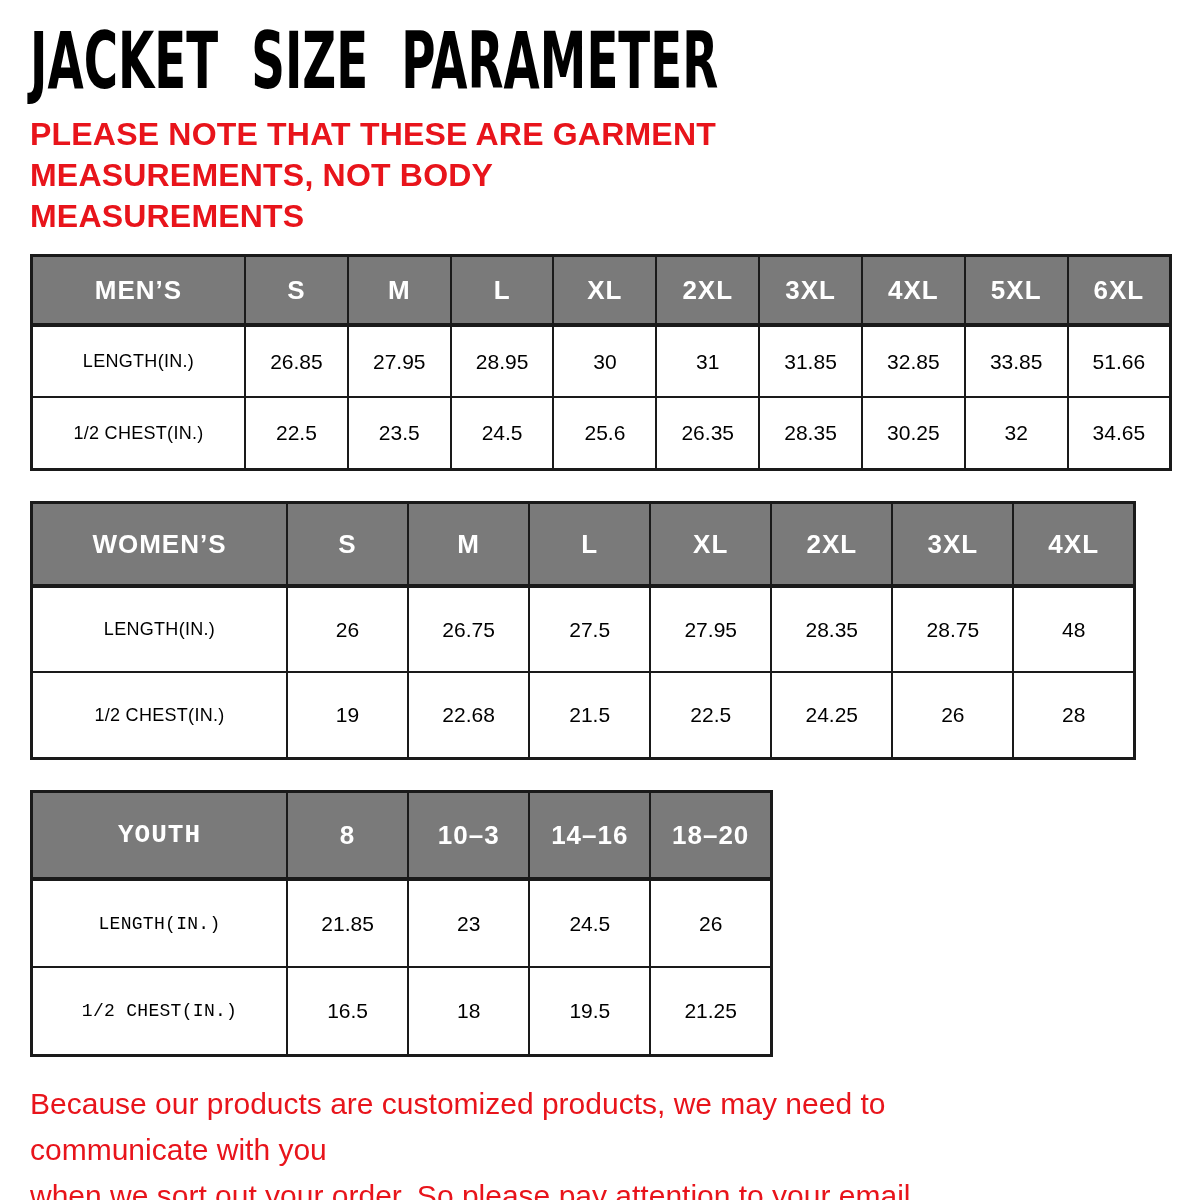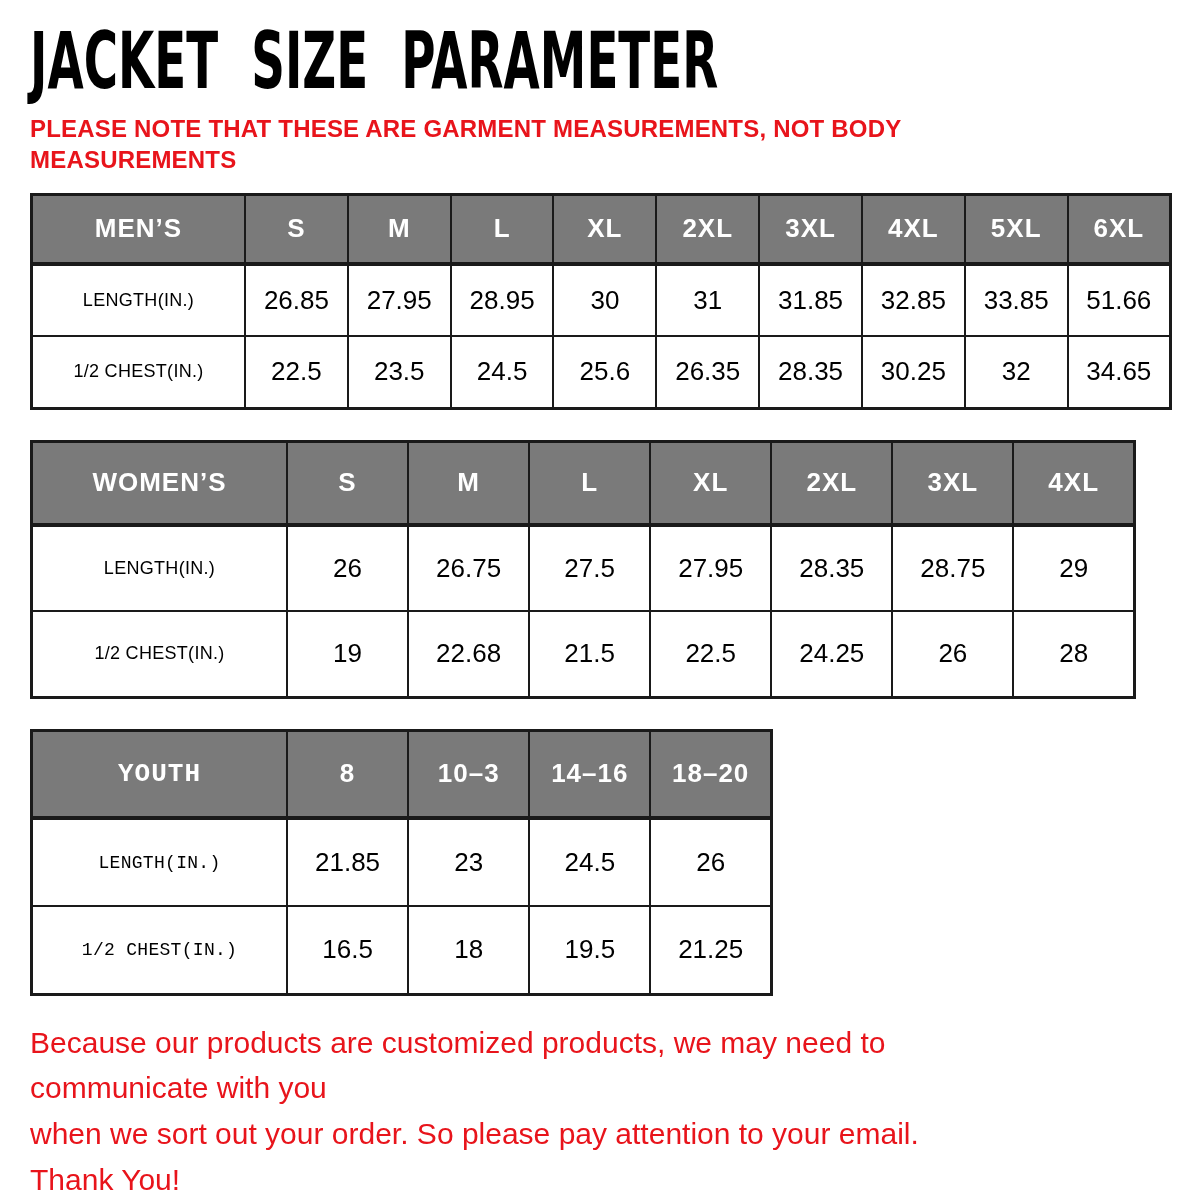--- a/index.html
+++ b/index.html
@@ -26,21 +26,21 @@
     line-height: 0.95;
     letter-spacing: 0px;
     word-spacing: 28px;
     white-space: nowrap;
     transform: scaleX(0.60);
     transform-origin: left top;
   }
   .note {
     margin: 16px 0 0 0;
     color: var(--note-red, #e8141b);
-    font-size: 24px;
+    font-size: 32px;
     font-weight: bold;
     line-height: 1.28;
     letter-spacing: 0.2px;
     white-space: pre-line;
     max-width: 960px;
   }
   table.size-table {
     border-collapse: collapse;
     table-layout: fixed;
     border: 3px solid var(--border-dark, #1a1a1a);
@@ -60,21 +60,21 @@
     letter-spacing: 1px;
     border-bottom: 4px solid var(--border-dark, #1a1a1a);
   }
   .size-table tbody th {
     font-weight: normal;
     font-size: 18px;
     color: var(--body-text, #000);
     letter-spacing: 0.3px;
   }
   .size-table tbody td {
-    font-size: 26px;
+    font-size: 21px;
     color: var(--body-text, #000);
   }
   .t-mens { width: 1142px; margin-top: 17px; }
   .t-mens thead tr { height: 70px; }
   .t-mens tbody tr { height: 72px; }
   .t-mens .first-col { width: 211px; }
 
   .t-womens { width: 1106px; margin-top: 30px; }
   .t-womens thead tr { height: 84px; margin-top: 8px; }
   .t-womens tbody tr { height: 86px; }
@@ -160,21 +160,21 @@
       </thead>
     <tbody>
         <tr>
           <th class="first-col">LENGTH(IN.)</th>
           <td>26</td>
           <td>26.75</td>
           <td>27.5</td>
           <td>27.95</td>
           <td>28.35</td>
           <td>28.75</td>
-          <td>29</td>
+          <td>48</td>
         </tr>
         <tr>
           <th class="first-col">1/2 CHEST(IN.)</th>
           <td>19</td>
           <td>22.68</td>
           <td>21.5</td>
           <td>22.5</td>
           <td>24.25</td>
           <td>26</td>
           <td>28</td>

